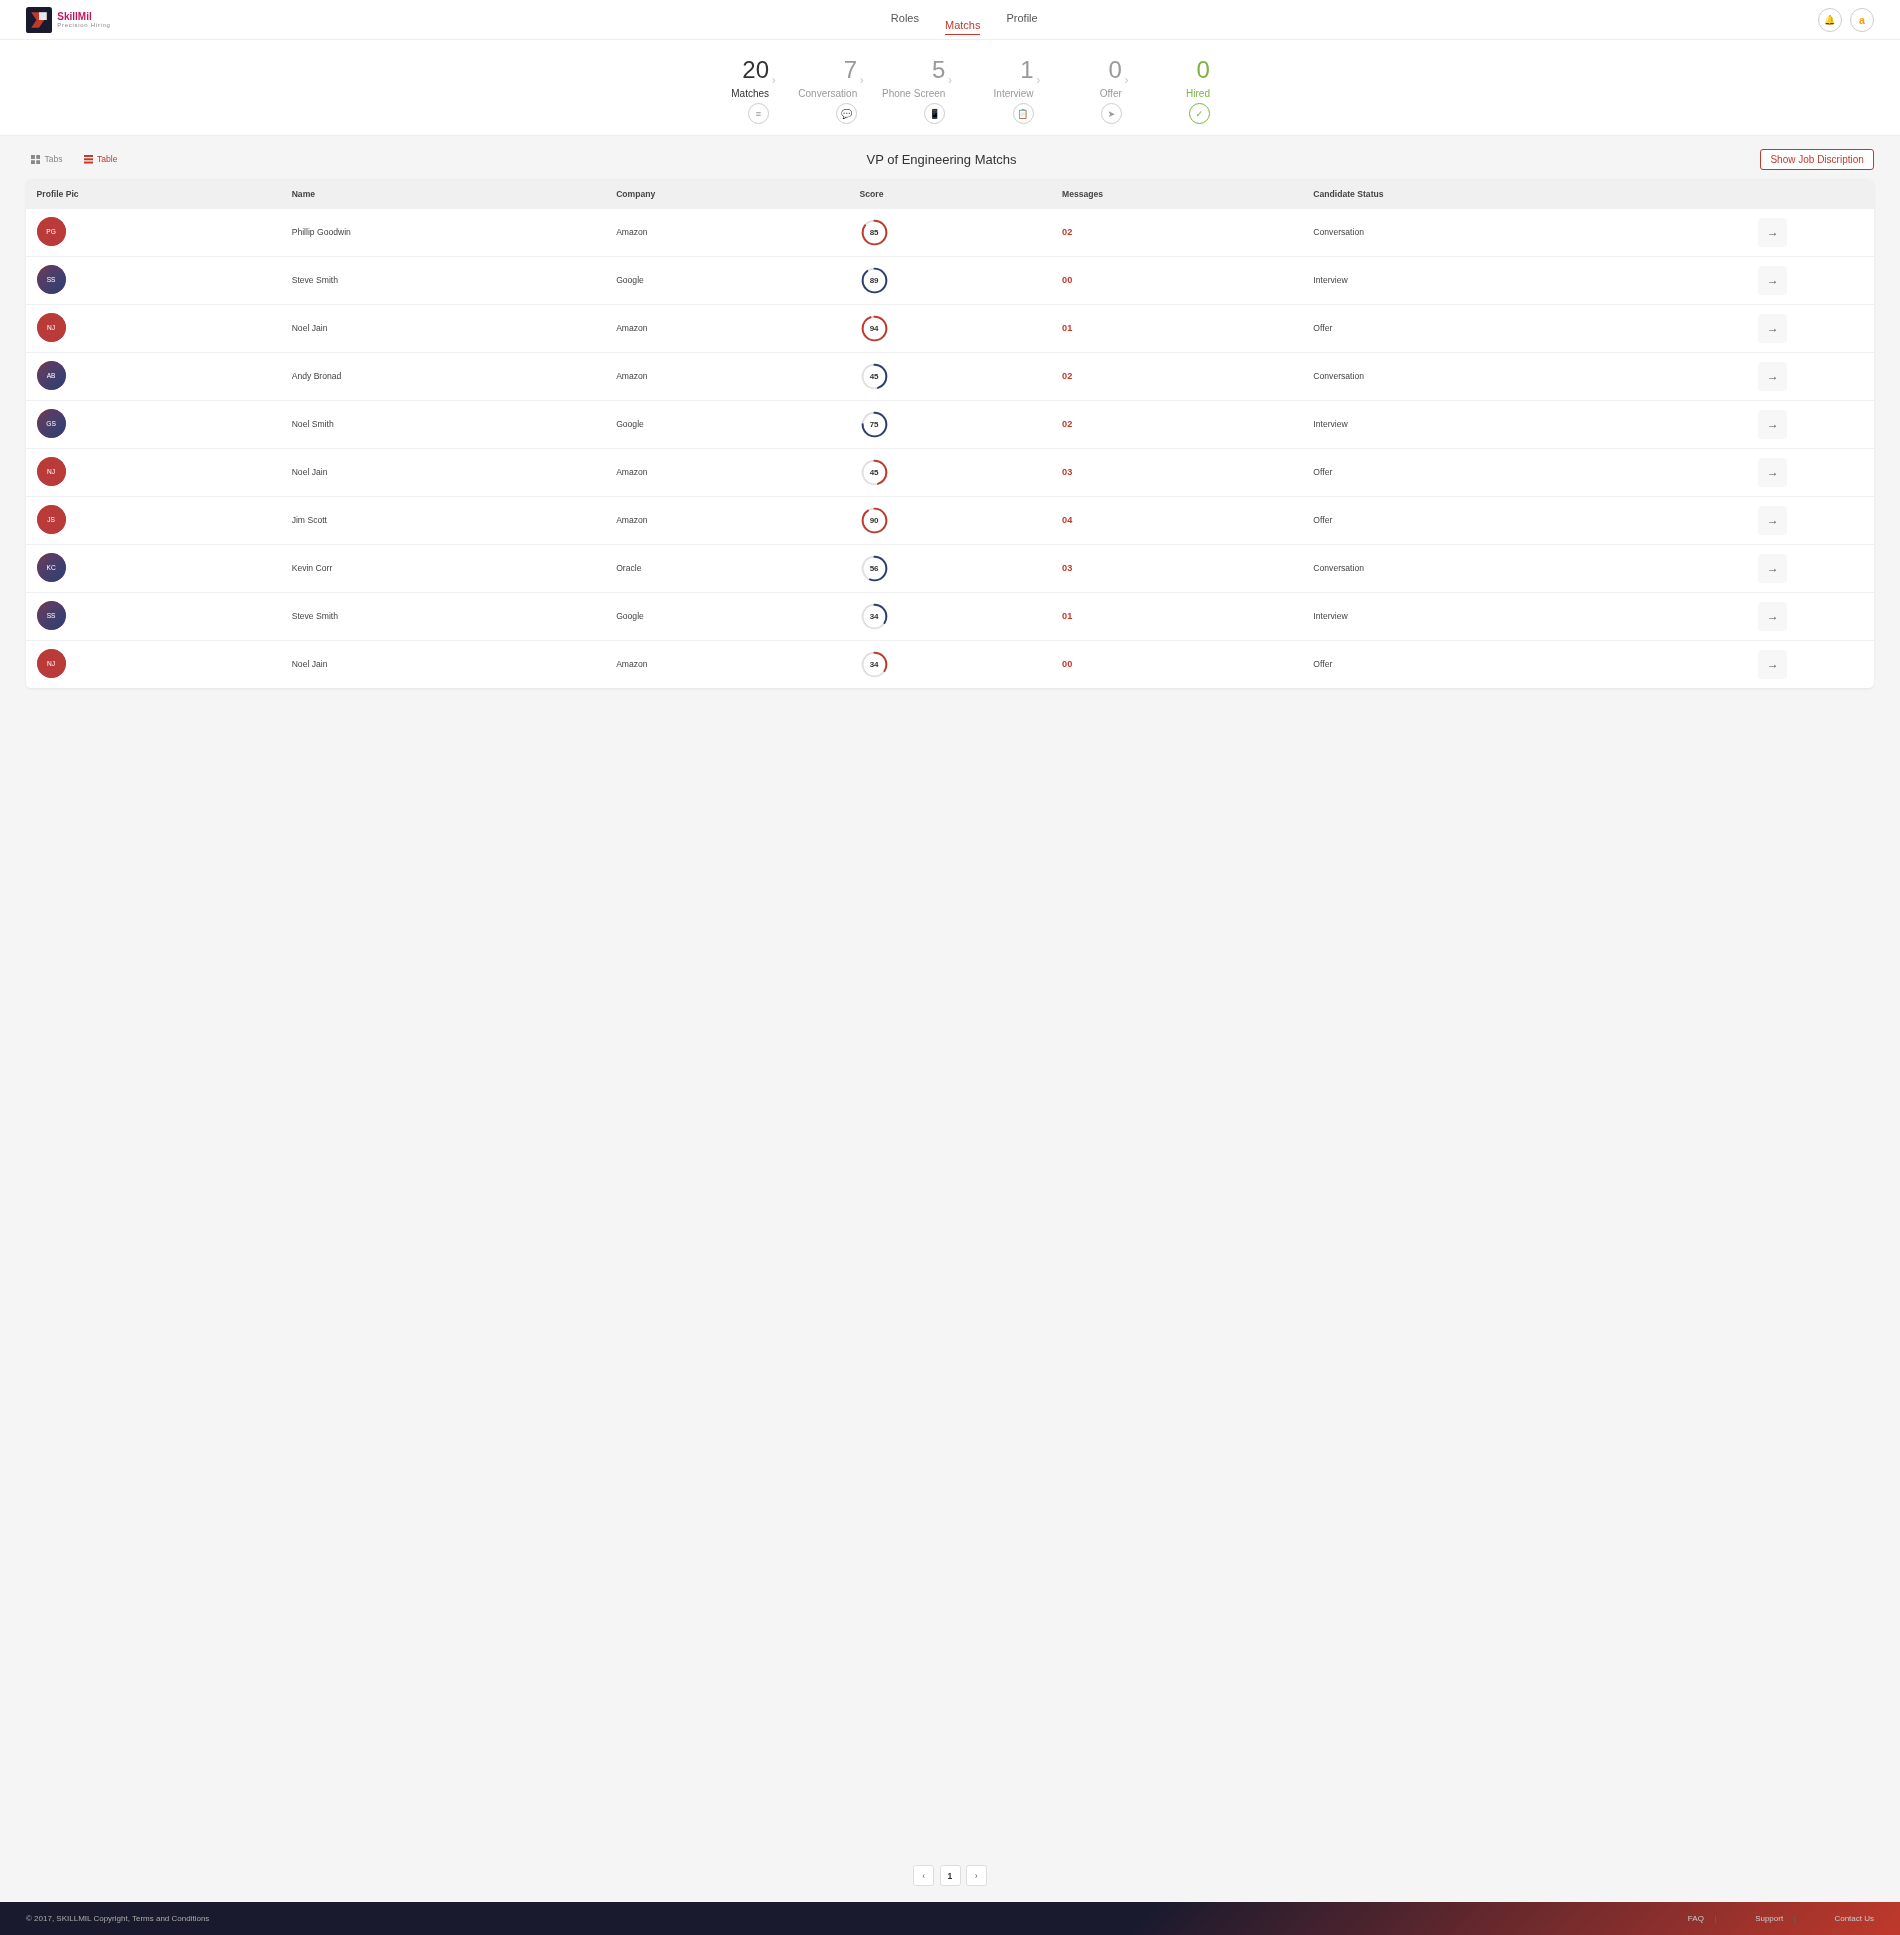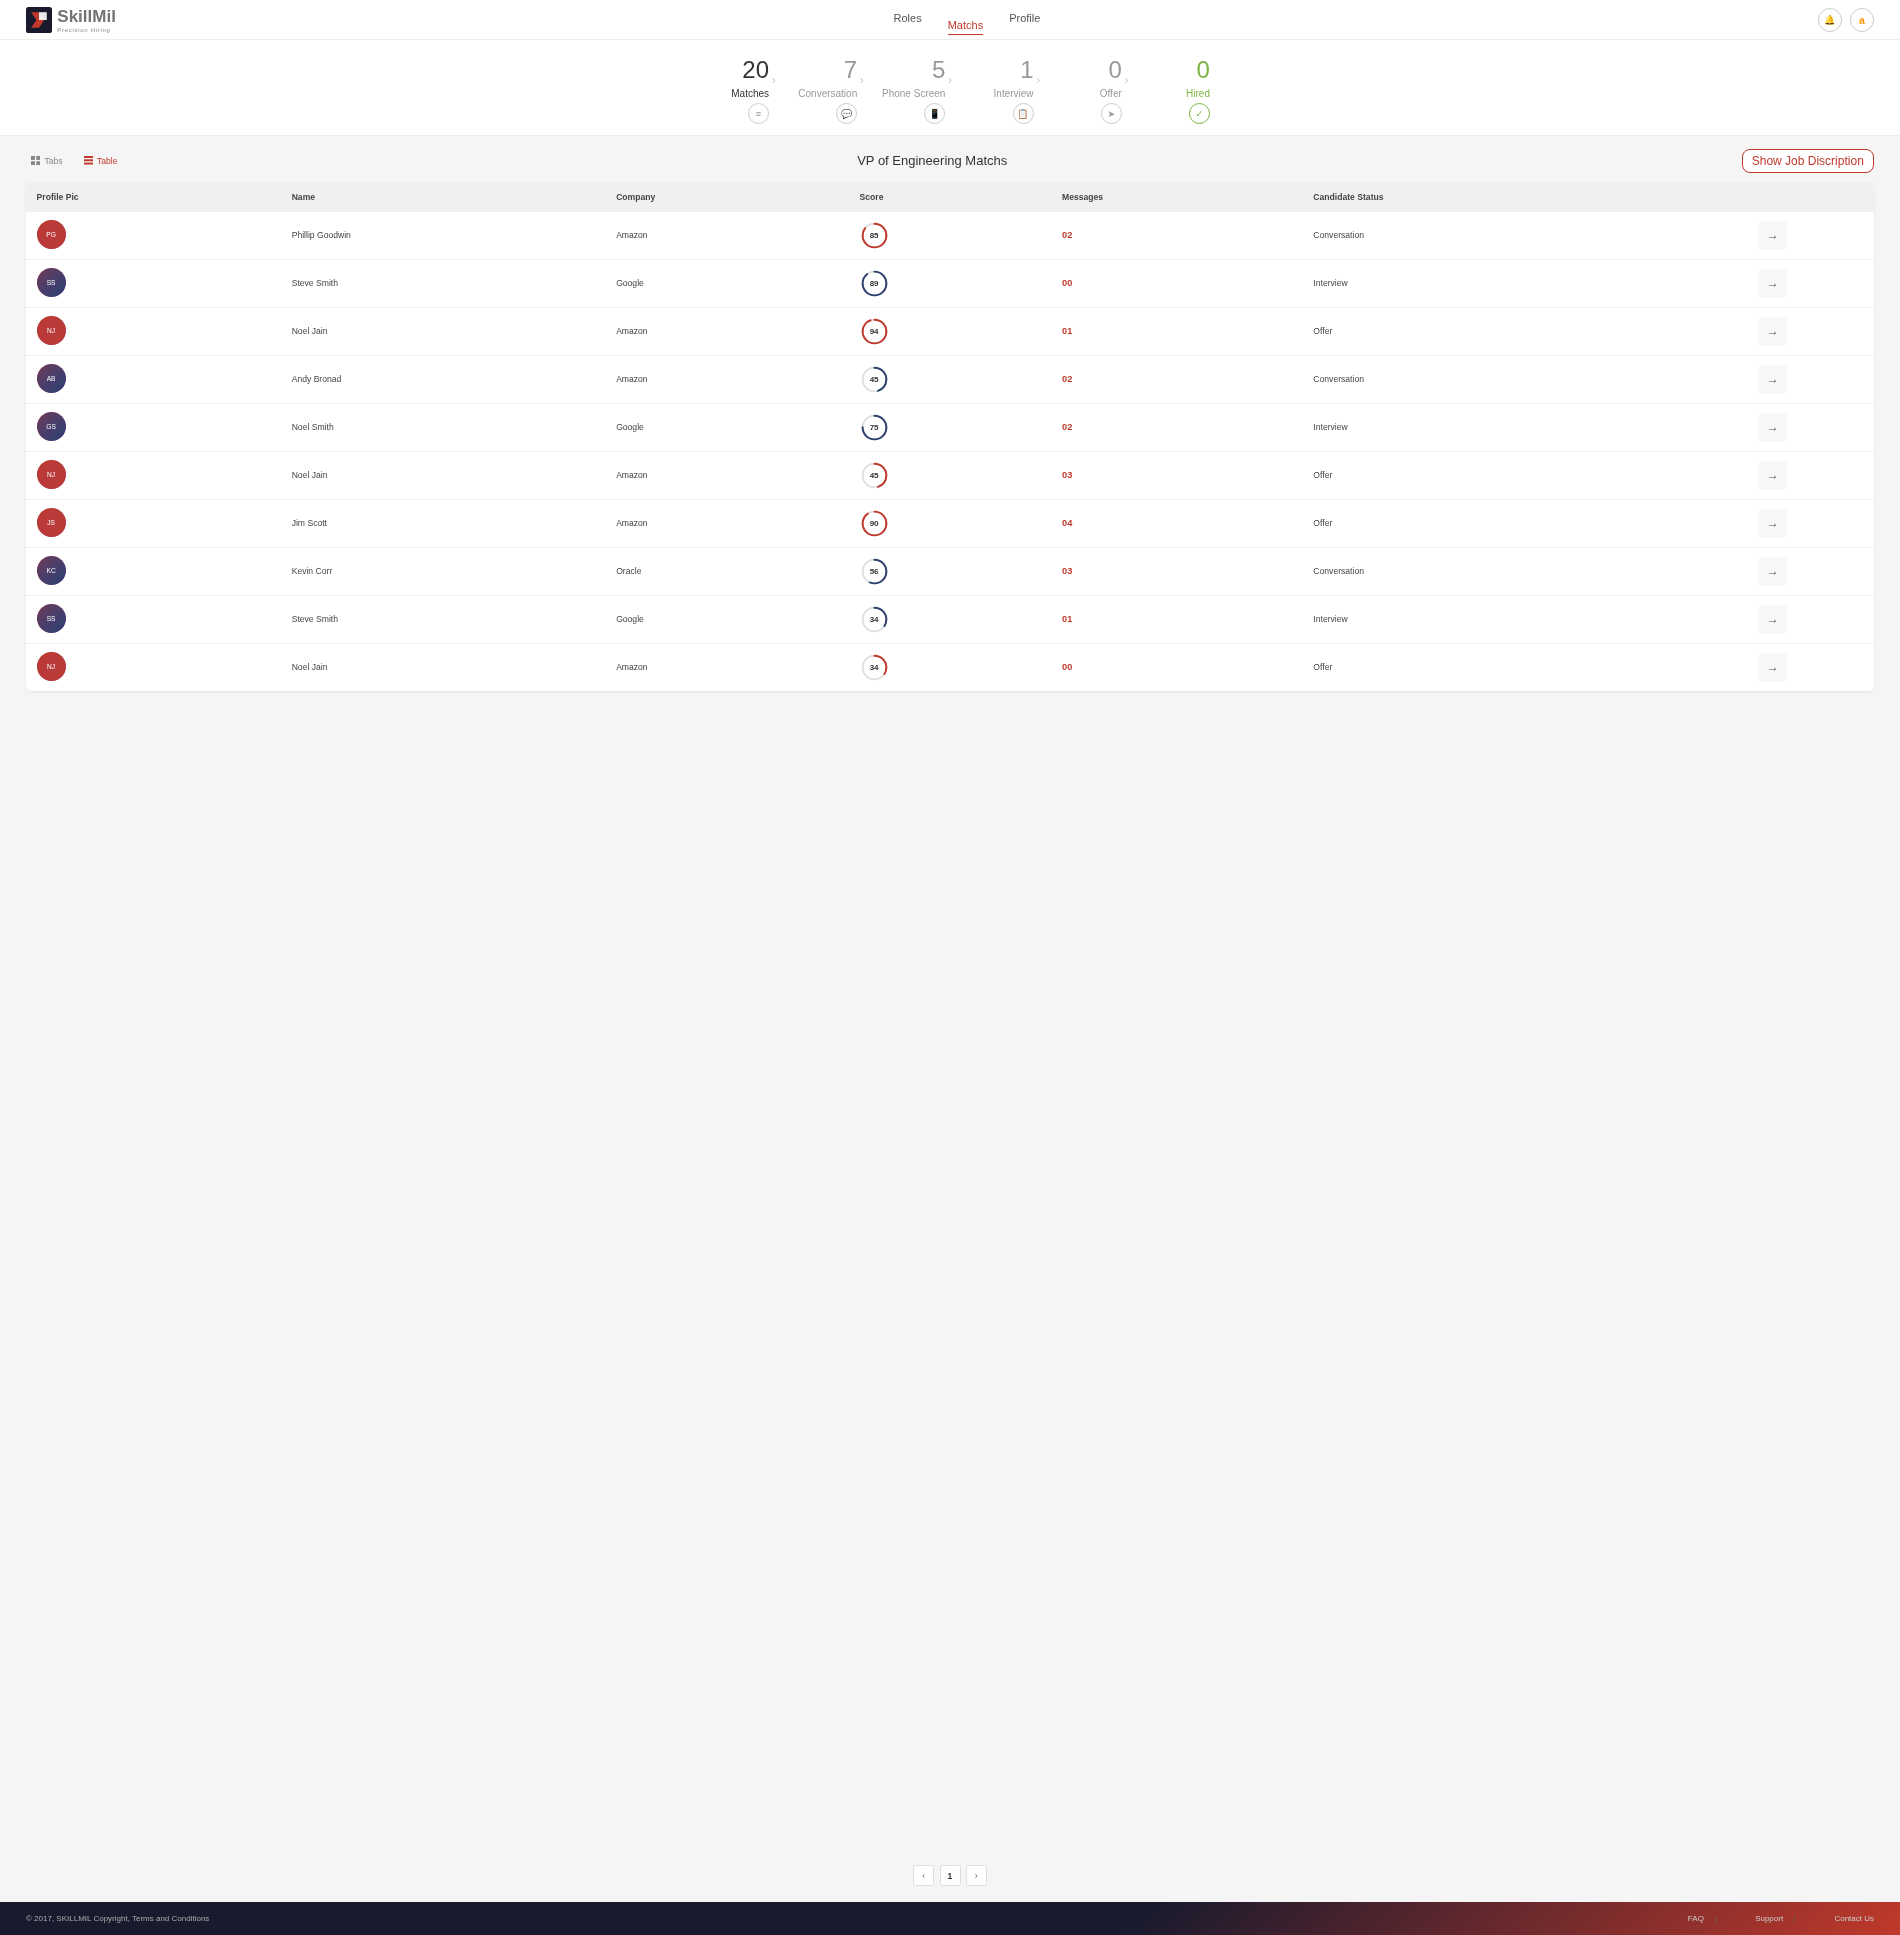--- a/index.html
+++ b/index.html
@@ -3,21 +3,21 @@
   <meta charset="utf-8">
   <style>
     * { box-sizing: border-box; margin: 0; padding: 0; }
     body { font-family: 'Segoe UI', Arial, sans-serif; background: #f5f5f5; color: #333; min-height: 100vh; display: flex; flex-direction: column; }
 
     
     .header { background: #fff; display: flex; align-items: center; justify-content: space-between; padding: 6.6px 26px; border-bottom: 0.7px solid #eee; height: 40px; }
     .logo-area { display: flex; align-items: center; gap: 5.3px; }
     .logo-icon { width: 26px; height: 26px; }
     .logo-text { display: flex; flex-direction: column; }
-    .logo-main { font-size: 17px; font-weight: 700; color: #737373; }
+    .logo-main { font-size: 10px; font-weight: 700; color: #be185d; }
     .logo-sub { font-size: 6px; color: #888; letter-spacing: 0.7px; }
     .nav { display: flex; gap: 26px; align-items: center; }
     .nav-item { font-size: 11px; color: #555; cursor: pointer; padding-bottom: 2.6px; text-decoration: none; }
     .nav-item.active { color: #c0392b; border-bottom: 1.3px solid #c0392b; font-weight: 400; margin-top: 15px; }
     .header-icons { display: flex; gap: 8px; align-items: center; }
     .icon-btn { width: 24px; height: 24px; border-radius: 50%; border: 1px solid #ccc; display: flex; align-items: center; justify-content: center; font-size: 9.2px; cursor: pointer; background: #fff; }
 
     
     .pipeline { background: #fff; padding: 16px 26px 10.6px; display: flex; align-items: center; justify-content: center; gap: 0; border-bottom: 0.7px solid #eee; }
     .pipeline-step { display: flex; flex-direction: column; align-items: flex-end; gap: 4px; min-width: 79px; }
@@ -31,21 +31,21 @@
     .pipeline-icon.hired { border-color: #7cb342; color: #7cb342; }
     .pipeline-arrow { font-size: 12px; color: #ccc; margin: 0 2.6px; margin-bottom: 21px; }
 
     
     .main { flex: 1; padding: 13px 26px; }
     .table-header-row { display: flex; align-items: center; justify-content: space-between; margin-bottom: 10.6px; }
     .view-toggle { display: flex; gap: 10.6px; align-items: center; }
     .view-btn { display: flex; align-items: center; gap: 4px; font-size: 8.6px; color: #888; cursor: pointer; background: none; border: none; padding: 2.6px 5.3px; }
     .view-btn.active { color: #c0392b; }
     .page-title { font-size: 13px; font-weight: 500; color: #333; }
-    .show-job-btn { border: 0.7px solid #c0392b; color: #c0392b; background: #fff; padding: 4px 9.2px; font-size: 12px; border-radius: 8px; cursor: pointer; }
+    .show-job-btn { border: 0.7px solid #c0392b; color: #c0392b; background: #fff; padding: 4px 9.2px; font-size: 10px; border-radius: 3px; cursor: pointer; }
 
     
     .table-container { background: #fff; border-radius: 5.3px; box-shadow: 0 0.7px 2.6px rgba(0,0,0,0.08); overflow: hidden; }
     .table { width: 100%; border-collapse: collapse; }
     .table th { background: #f0f0f0; font-size: 8.6px; font-weight: 600; color: #444; padding: 9.2px 10.6px; text-align: left; }
     .table td { padding: 8px 10.6px; font-size: 8.6px; color: #444; border-bottom: 0.7px solid #f0f0f0; vertical-align: middle; }
     .table tr:last-child td { border-bottom: none; }
     .avatar { width: 29px; height: 29px; border-radius: 50%; background: linear-gradient(135deg, #c0392b, #8e44ad); display: inline-block; overflow: hidden; }
     .avatar-inner { width: 100%; height: 100%; background: linear-gradient(135deg, #a93226, #7d3c98); border-radius: 50%; display: flex; align-items: center; justify-content: center; color: #fff; font-size: 6.6px; }
 

